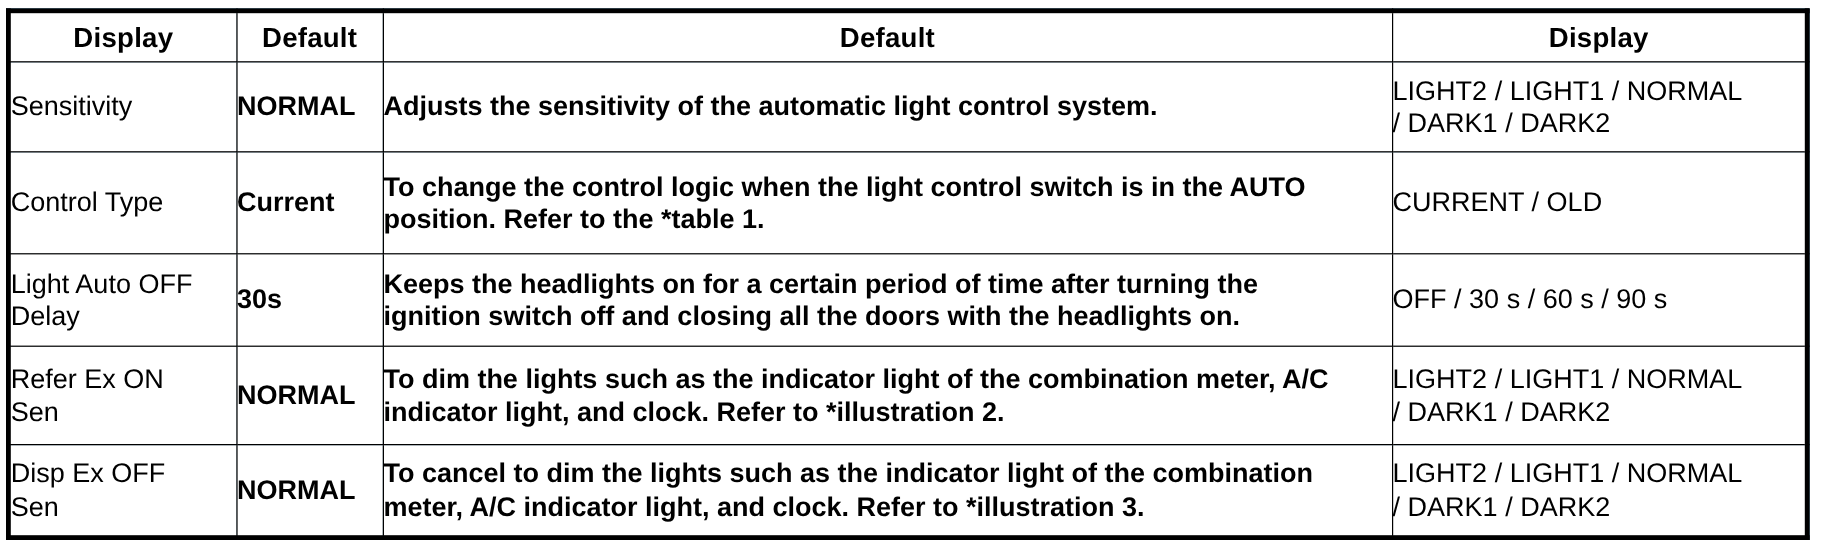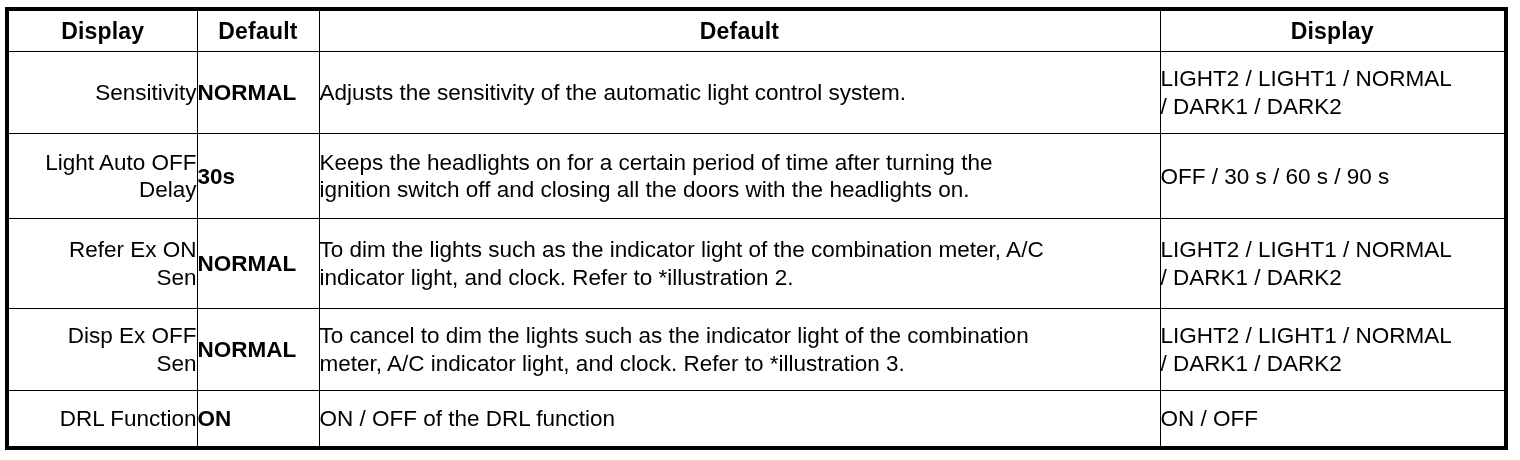--- a/index.html
+++ b/index.html
@@ -59,23 +59,23 @@
   }
 
   
   tbody td {
     font-size: 22.5px;
     line-height: 1.22;
     font-weight: normal;
     text-align: left;
   }
 
-  .cell-pad-display  { padding: 0 0 0 7px; text-align: right; }
+  .cell-pad-display  { padding: 0 0 0 7px; }
   .cell-pad-default  { padding: 0 0 0 7px; font-weight: bold; }
-  .cell-pad-contents { padding: 0 6px 0 9px; }
+  .cell-pad-contents { padding: 0 6px 0 9px; font-weight: bold; }
   .cell-pad-setting  { padding: 0 6px 0 8px; }
 
   .cell-text {
     display: block;
     white-space: pre-line;
   }
 
   
   tr.r-0 td { height: 66px; }
   tr.r-1 td { height: 74px; }
@@ -114,20 +114,35 @@
         </td>
         <td class="cell-pad-contents">
           <span class="cell-text">Adjusts the sensitivity of the automatic light control system.</span>
         </td>
         <td class="cell-pad-setting">
           <span class="cell-text">LIGHT2 / LIGHT1 / NORMAL
 / DARK1 / DARK2</span>
         </td>
       </tr>
 
+      <tr class="r-1">
+        <td class="cell-pad-display">
+          <span class="cell-text">Control Type</span>
+        </td>
+        <td class="cell-pad-default">
+          <span class="cell-text">Current</span>
+        </td>
+        <td class="cell-pad-contents">
+          <span class="cell-text">To change the control logic when the light control switch is in the AUTO
+position. Refer to the *table 1.</span>
+        </td>
+        <td class="cell-pad-setting">
+          <span class="cell-text">CURRENT / OLD</span>
+        </td>
+      </tr>
 
       <tr class="r-2">
         <td class="cell-pad-display">
           <span class="cell-text">Light Auto OFF
 Delay</span>
         </td>
         <td class="cell-pad-default">
           <span class="cell-text">30s</span>
         </td>
         <td class="cell-pad-contents">
@@ -168,30 +183,16 @@
         <td class="cell-pad-contents">
           <span class="cell-text">To cancel to dim the lights such as the indicator light of the combination
 meter, A/C indicator light, and clock. Refer to *illustration 3.</span>
         </td>
         <td class="cell-pad-setting">
           <span class="cell-text">LIGHT2 / LIGHT1 / NORMAL
 / DARK1 / DARK2</span>
         </td>
       </tr>
 
-      <tr class="r-5">
-        <td class="cell-pad-display">
-          <span class="cell-text">DRL Function</span>
-        </td>
-        <td class="cell-pad-default">
-          <span class="cell-text">ON</span>
-        </td>
-        <td class="cell-pad-contents">
-          <span class="cell-text">ON / OFF of the DRL function</span>
-        </td>
-        <td class="cell-pad-setting">
-          <span class="cell-text">ON / OFF</span>
-        </td>
-      </tr>
 
     </tbody>
   </table>
 </div>
 
 </body></html>

